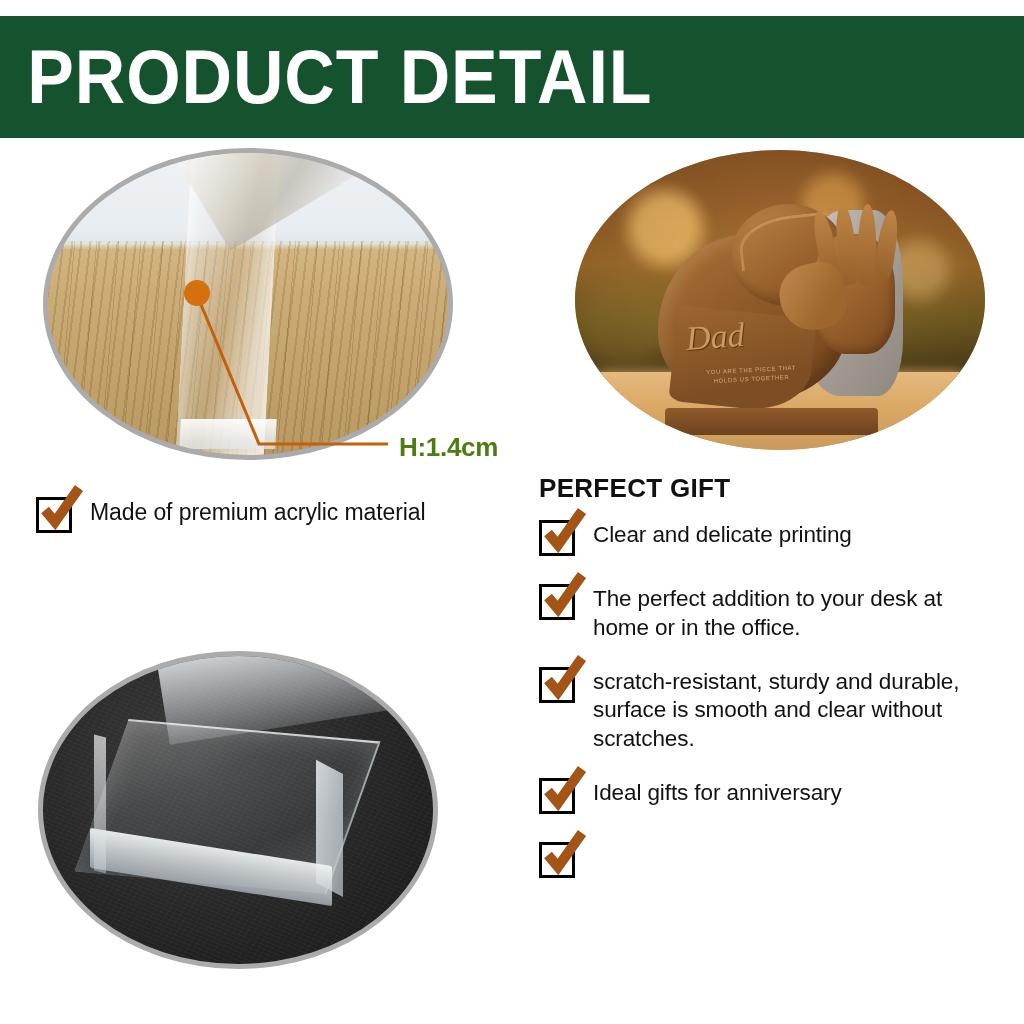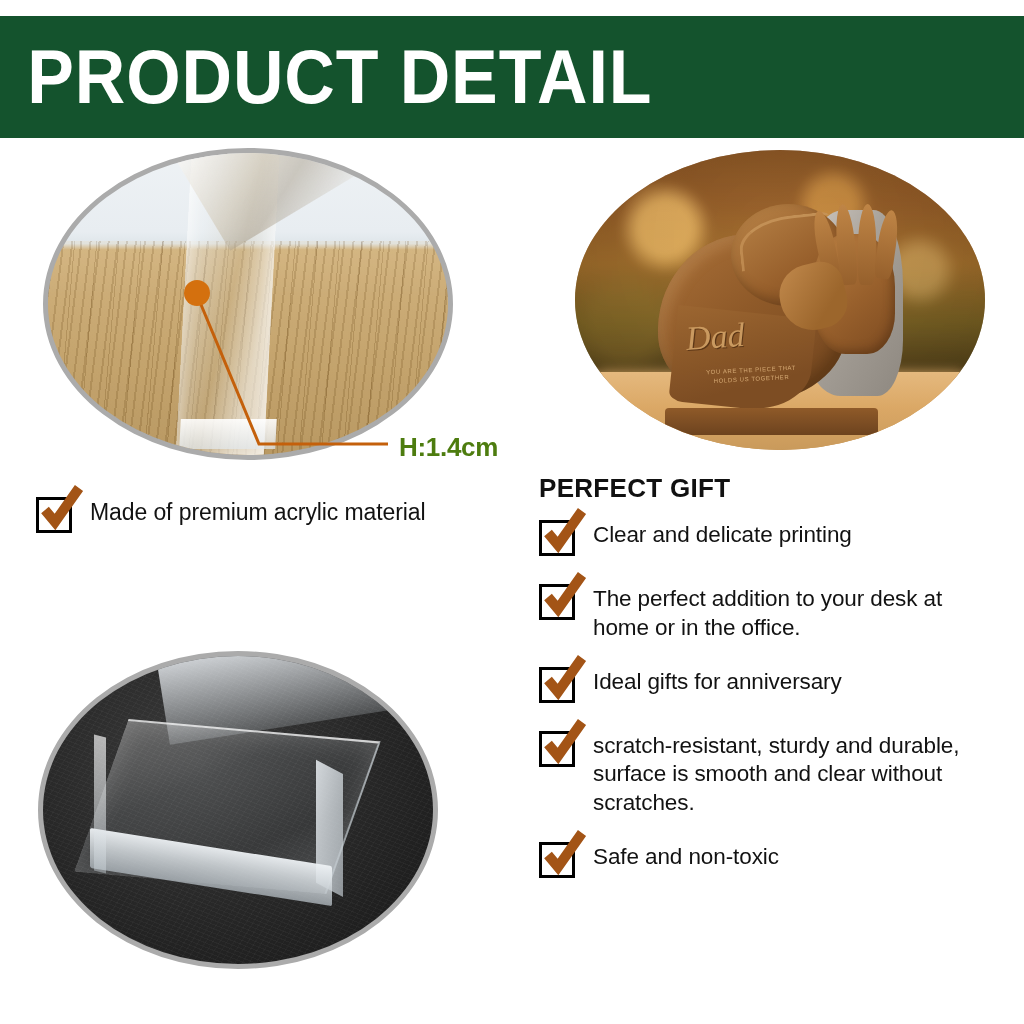--- a/index.html
+++ b/index.html
@@ -488,41 +488,40 @@
 
     <li class="feature-item multiline">
       <span class="check-box">
         <svg viewBox="0 0 48 48">
           <path d="M8 24 L18 36 L42 2" fill="none" stroke="#A35416" stroke-width="10" stroke-linecap="butt" stroke-linejoin="miter"></path>
         </svg>
       </span>
       <span class="feature-text">The perfect addition to your desk at home or in the office.</span>
     </li>
 
+    <li class="feature-item multiline">
+      <span class="check-box">
+        <svg viewBox="0 0 48 48">
+          <path d="M8 24 L18 36 L42 2" fill="none" stroke="#A35416" stroke-width="10" stroke-linecap="butt" stroke-linejoin="miter"></path>
+        </svg>
+      </span>
+      <span class="feature-text">scratch-resistant, sturdy and durable, surface is smooth and clear without scratches.</span>
+    </li>
+
     <li class="feature-item">
       <span class="check-box">
         <svg viewBox="0 0 48 48">
           <path d="M8 24 L18 36 L42 2" fill="none" stroke="#A35416" stroke-width="10" stroke-linecap="butt" stroke-linejoin="miter"></path>
         </svg>
       </span>
       <span class="feature-text">Ideal gifts for anniversary</span>
     </li>
 
-    <li class="feature-item multiline">
-      <span class="check-box">
-        <svg viewBox="0 0 48 48">
-          <path d="M8 24 L18 36 L42 2" fill="none" stroke="#A35416" stroke-width="10" stroke-linecap="butt" stroke-linejoin="miter"></path>
-        </svg>
-      </span>
-      <span class="feature-text">scratch-resistant, sturdy and durable, surface is smooth and clear without scratches.</span>
-    </li>
-
     <li class="feature-item">
       <span class="check-box">
         <svg viewBox="0 0 48 48">
           <path d="M8 24 L18 36 L42 2" fill="none" stroke="#A35416" stroke-width="10" stroke-linecap="butt" stroke-linejoin="miter"></path>
         </svg>
       </span>
-      <span class="feature-text">Safe and non-toxic</span>
     </li>
 
   </ul>
 </div>
 
 </body></html>

